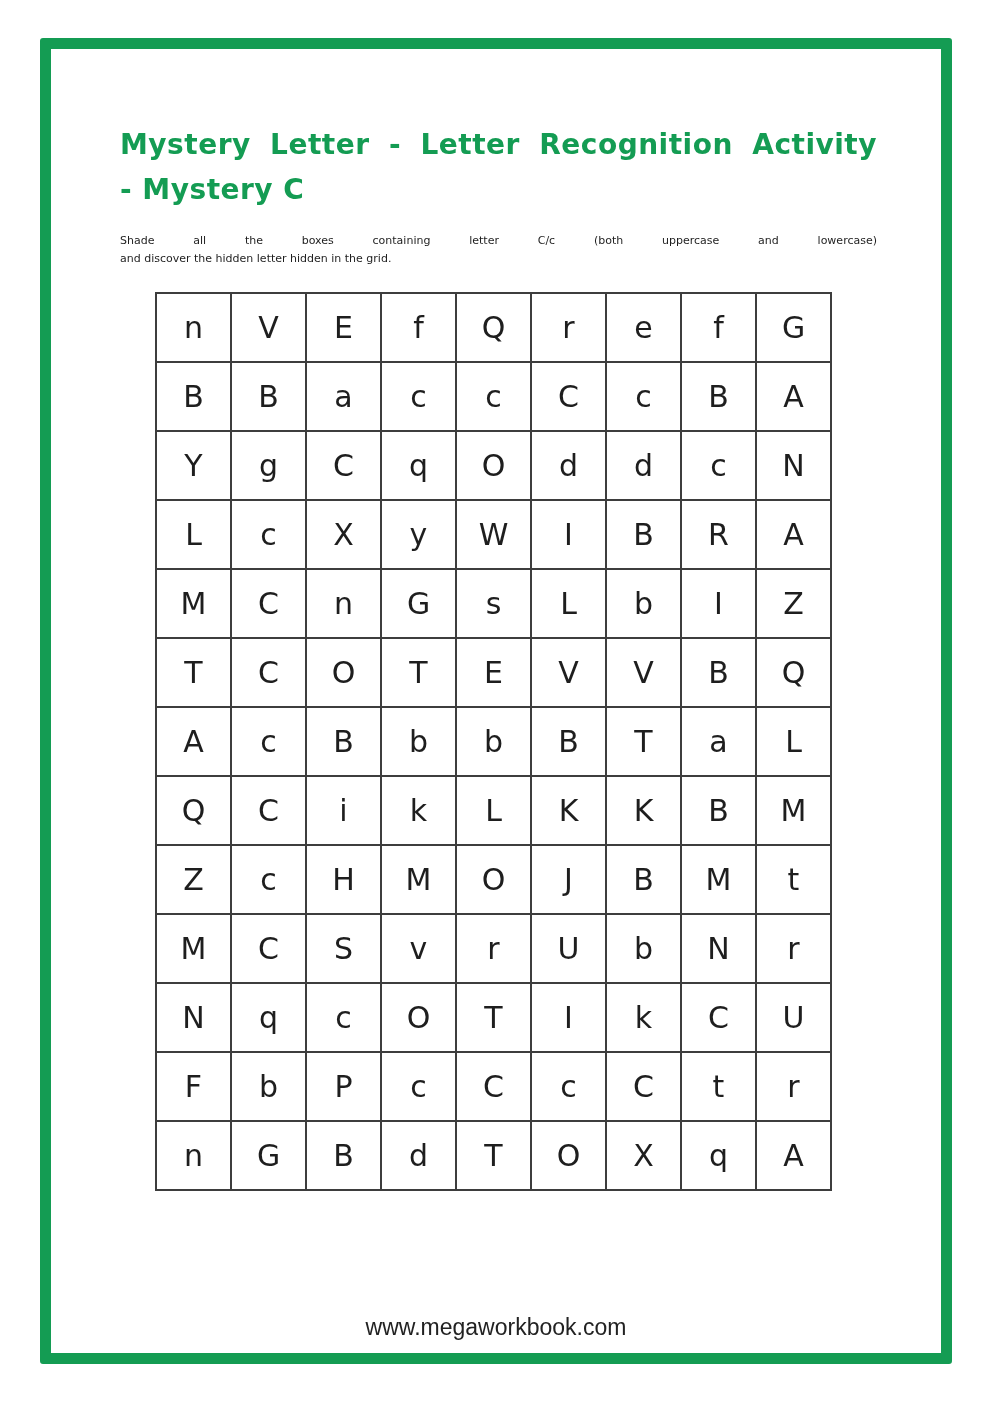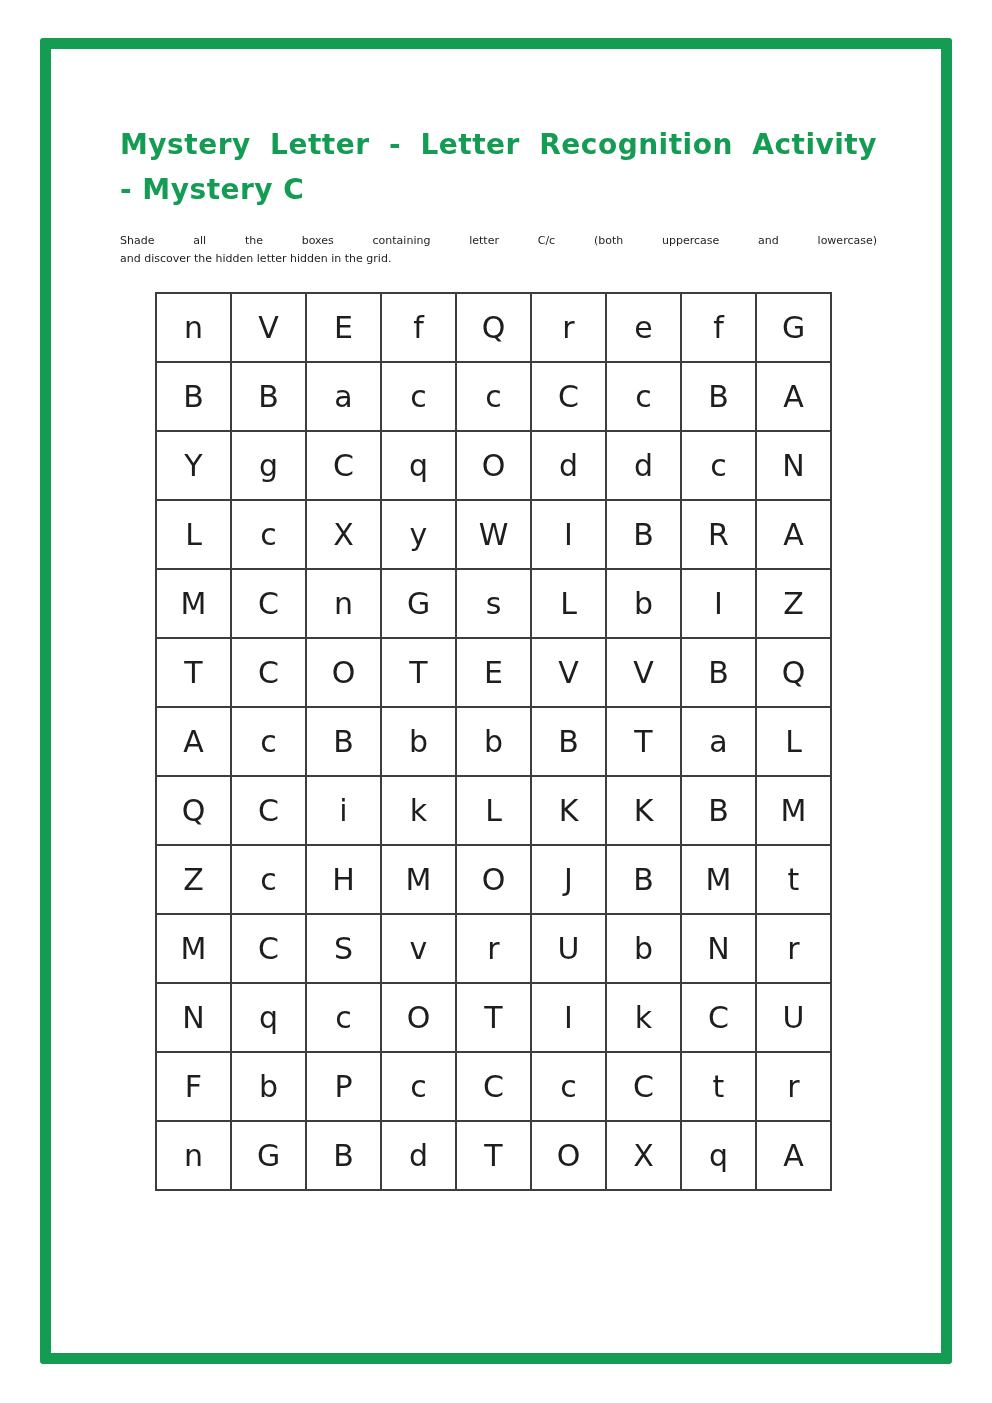--- a/index.html
+++ b/index.html
@@ -226,14 +226,15 @@
       <div class="cell">G</div>
       <div class="cell">B</div>
       <div class="cell">d</div>
       <div class="cell">T</div>
       <div class="cell">O</div>
       <div class="cell">X</div>
       <div class="cell">q</div>
       <div class="cell">A</div>
     </div>
 
+  <div class="footer">www.megaworkbook.com</div>
 
 </div>
 
 </body></html>

